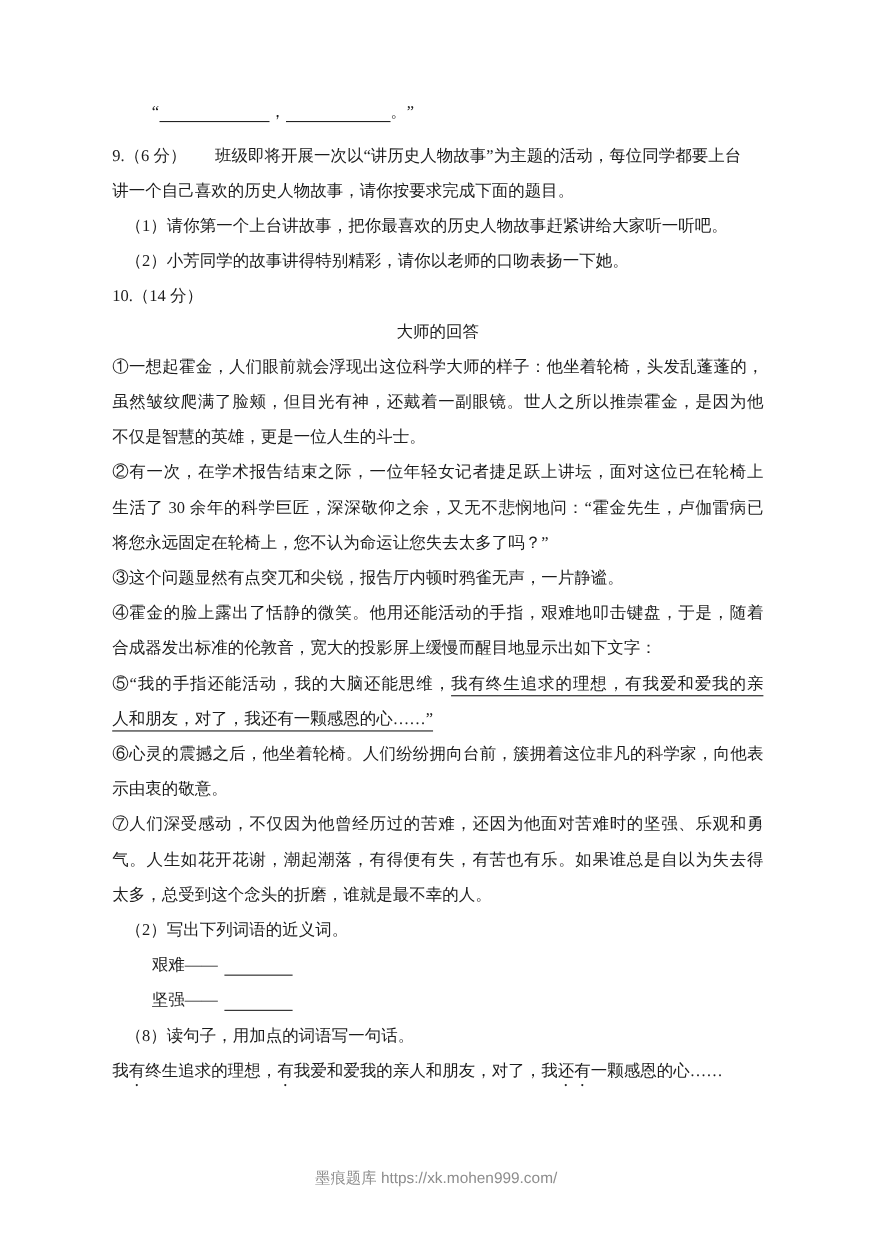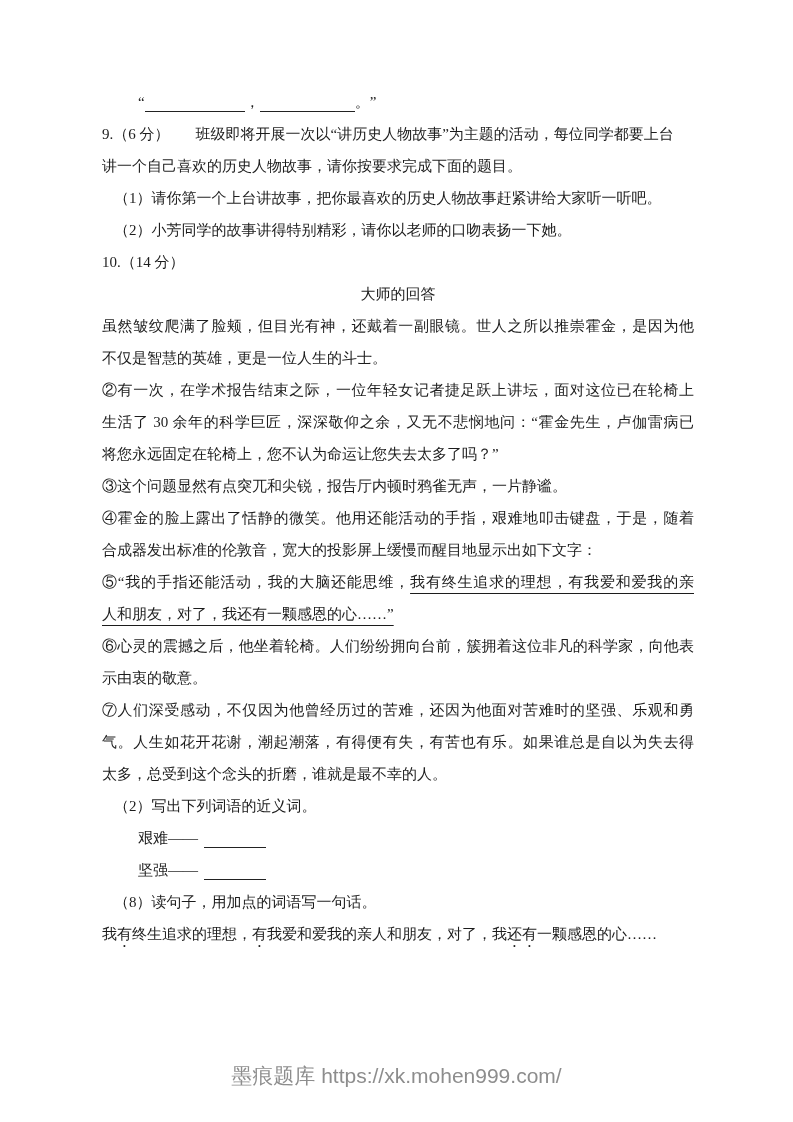--- a/index.html
+++ b/index.html
@@ -20,21 +20,21 @@
     width: 592px;
     font-size: 15px;
     line-height: 32px;
   }
   .line { min-height: 32px; white-space: normal; }
   .nowrap { white-space: nowrap; }
   .jline { text-align: justify; text-align-last: justify; }
   .indent1 { padding-left: 12px; }
   .indent2 { padding-left: 36px; }
   .center { text-align: center; }
-  .mt8 { }
+  .mt8 { margin-top: 8px; }
   .qgap { display: inline-block; width: 26px; }
   .blank {
     display: inline-block;
     border-bottom: 1px solid #222222;
     height: 14px;
     vertical-align: -5px;
   }
   .blank.w100 { width: 100px; }
   .blank.w95  { width: 95px;  }
   .blank.w62  { width: 62px; margin-left: 6px; }
@@ -49,21 +49,21 @@
     text-emphasis: filled dot #1c1c1c;
     text-emphasis-position: under left;
   }
   .footer {
     position: absolute;
     left: 0;
     right: 0;
     top: 1062px;
     text-align: center;
     font-family: "Liberation Sans", "DejaVu Sans", sans-serif;
-    font-size: 21px;
+    font-size: 14px;
     color: #8d8d8d;
   }
 </style>
 </head>
 <body>
 
 <div class="page">
   <div class="content">
 
     <div class="line indent2 nowrap">
@@ -73,20 +73,21 @@
     <div class="line nowrap mt8">
       <span>9.（6 分）</span><span class="qgap"></span><span>班级即将开展一次以“讲历史人物故事”为主题的活动，每位同学都要上台</span>
     </div>
     <div class="line">讲一个自己喜欢的历史人物故事，请你按要求完成下面的题目。</div>
     <div class="line indent1">（1）请你第一个上台讲故事，把你最喜欢的历史人物故事赶紧讲给大家听一听吧。</div>
     <div class="line indent1">（2）小芳同学的故事讲得特别精彩，请你以老师的口吻表扬一下她。</div>
 
     <div class="line">10.（14 分）</div>
     <div class="line center">大师的回答</div>
 
+    <div class="line jline">①一想起霍金，人们眼前就会浮现出这位科学大师的样子：他坐着轮椅，头发乱蓬蓬的，</div>
     <div class="line jline">虽然皱纹爬满了脸颊，但目光有神，还戴着一副眼镜。世人之所以推崇霍金，是因为他</div>
     <div class="line">不仅是智慧的英雄，更是一位人生的斗士。</div>
 
     <div class="line jline">②有一次，在学术报告结束之际，一位年轻女记者捷足跃上讲坛，面对这位已在轮椅上</div>
     <div class="line jline">生活了 30 余年的科学巨匠，深深敬仰之余，又无不悲悯地问：“霍金先生，卢伽雷病已</div>
     <div class="line">将您永远固定在轮椅上，您不认为命运让您失去太多了吗？”</div>
 
     <div class="line">③这个问题显然有点突兀和尖锐，报告厅内顿时鸦雀无声，一片静谧。</div>
 
     <div class="line jline">④霍金的脸上露出了恬静的微笑。他用还能活动的手指，艰难地叩击键盘，于是，随着</div>

